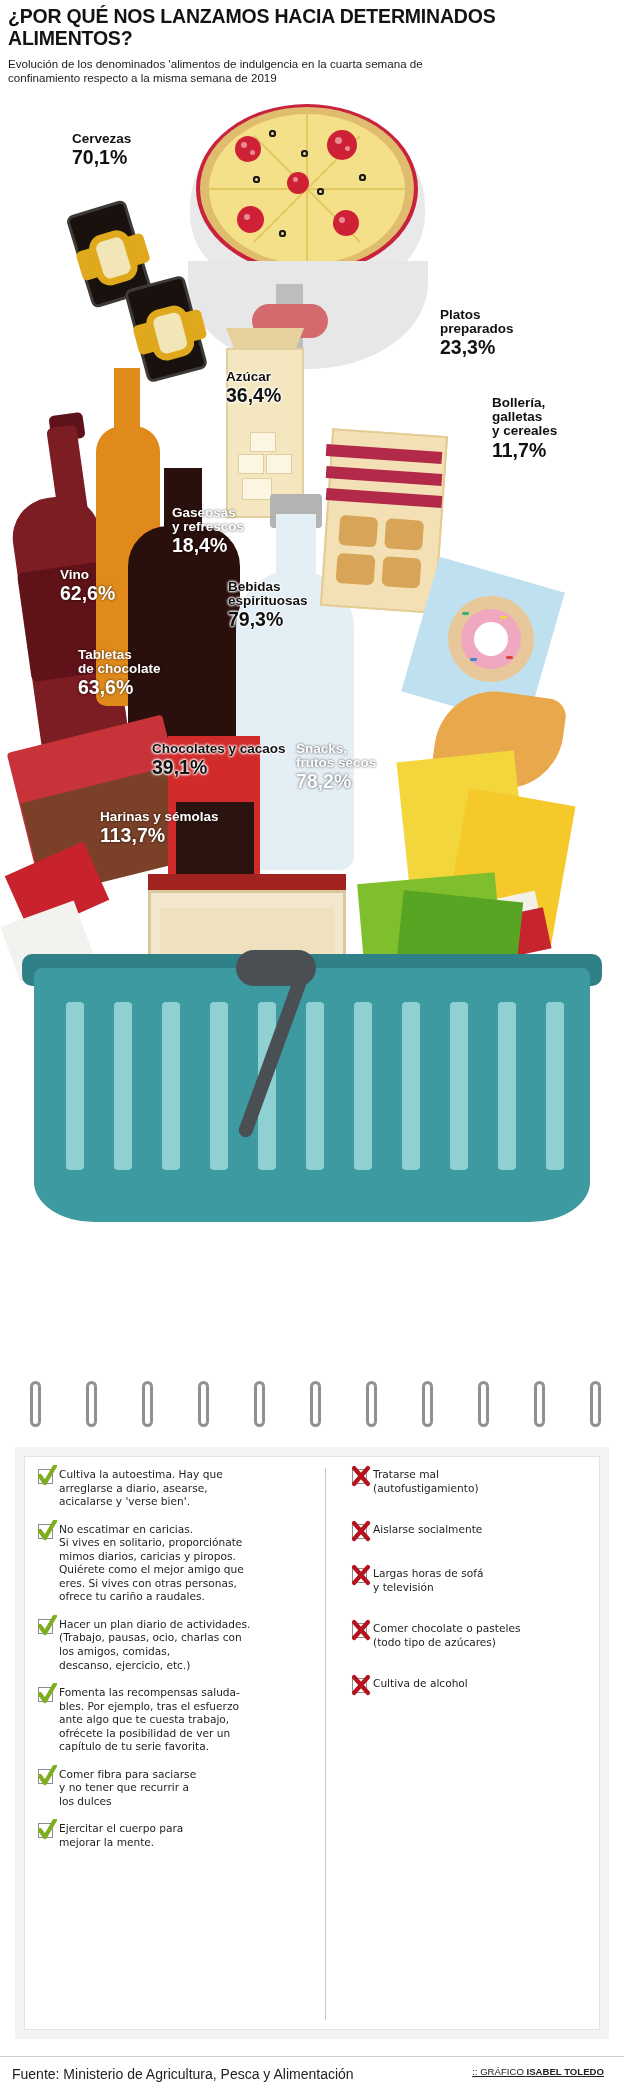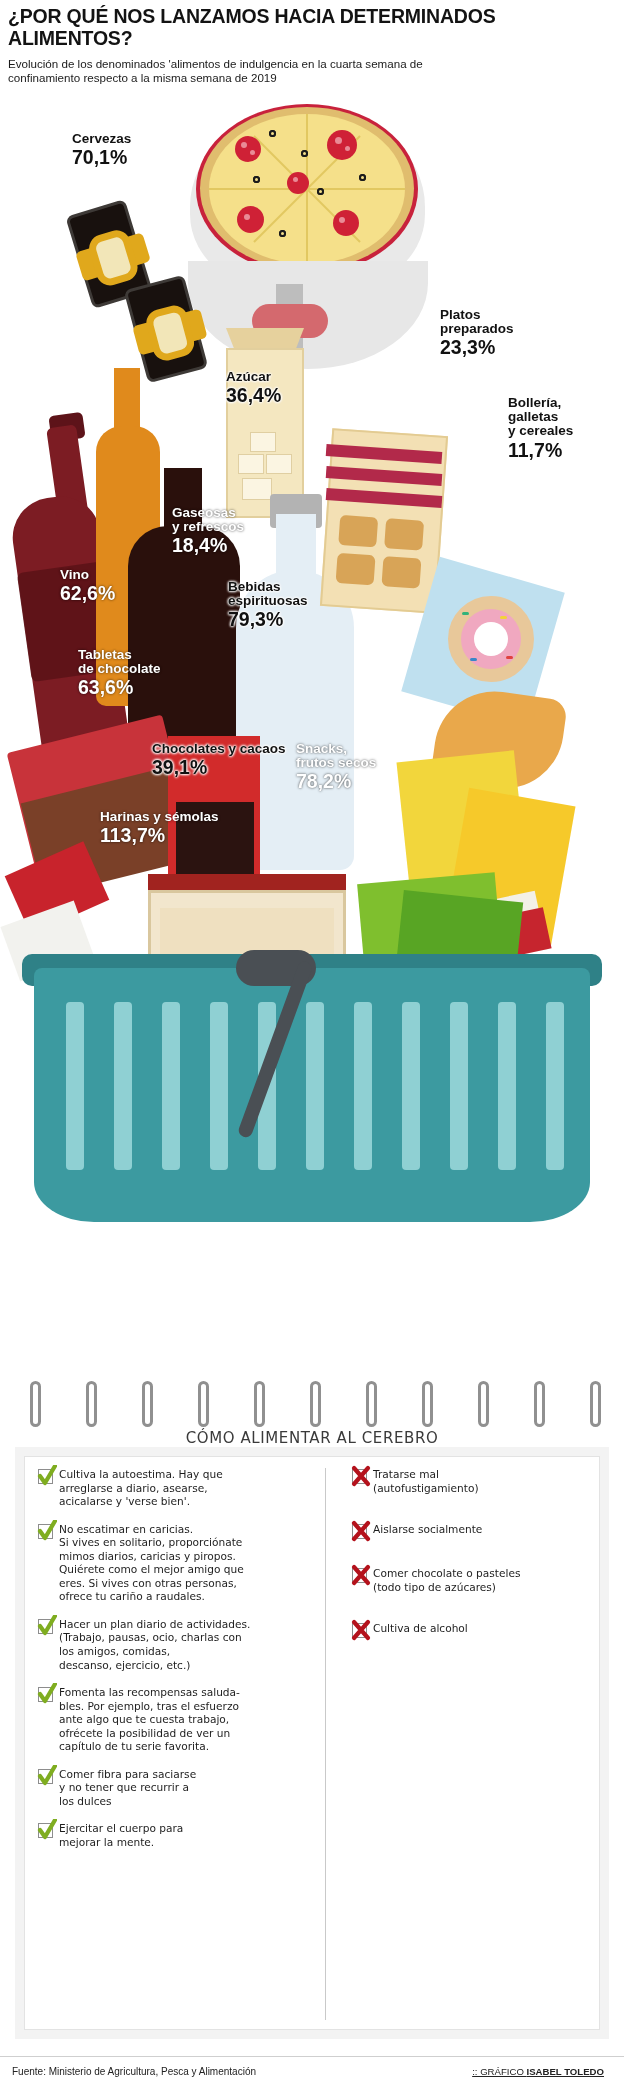--- a/index.html
+++ b/index.html
@@ -190,21 +190,21 @@
   .col-right{ width:240px; padding-left:12px;}
   .item{ display:flex; gap:6px; margin-bottom:14px; }
   .item .txt{ font-family:"DejaVu Sans", sans-serif; font-size:10.6px;
      line-height:1.28; color:#1d1d1d; white-space:pre-line;}
   .mk{ flex:0 0 auto; width:15px; height:15px; position:relative; margin-top:1px;}
   .mk .box{ position:absolute; inset:0; border:1.5px solid #8d8d8d; background:#fff;}
   .mk svg{ position:absolute; left:-1px; top:-4px; width:20px; height:22px;}
 
   .footer{ position:absolute; left:0; top:2056px; width:624px; height:39px;
      border-top:1px solid #cfcfcf; }
-  .src{ position:absolute; left:12px; top:2066px; font-size:10px; color:#222; }
+  .src{ position:absolute; left:12px; top:2066px; font-size:14px; color:#222; }
   .cred{ position:absolute; right:20px; top:2066px; font-size:9.6px; color:#222;text-decoration:underline; }
   .cred b{ font-weight:bold; }
 </style>
 </head>
 <body>
 
 <div class="page">
 
   <div class="header">
     <div class="title">¿POR QUÉ NOS LANZAMOS HACIA DETERMINADOS ALIMENTOS?</div>
@@ -347,21 +347,21 @@
           <span class="pc">70,1%</span>
         </div>
         <div class="lbl dark" style="left: 440px; top: 212px;">
           <span class="nm">Platos<br>preparados</span>
           <span class="pc">23,3%</span>
         </div>
         <div class="lbl dark" style="left: 226px; top: 274px;">
           <span class="nm">Azúcar</span>
           <span class="pc">36,4%</span>
         </div>
-        <div class="lbl dark" style="left: 508px; top: 300px;">
+        <div class="lbl dark" style="left: 492px; top: 300px;">
           <span class="nm">Bollería,<br>galletas<br>y cereales</span>
           <span class="pc">11,7%</span>
         </div>
         <div class="lbl light" style="left: 172px; top: 410px;">
           <span class="nm">Gaseosas<br>y refrescos</span>
           <span class="pc">18,4%</span>
         </div>
         <div class="lbl light" style="left: 60px; top: 472px;">
           <span class="nm">Vino</span>
           <span class="pc">62,6%</span>
@@ -395,21 +395,20 @@
       <div class="ring-g" style="left: 126px;"></div>
       <div class="ring-g" style="left: 182px;"></div>
       <div class="ring-g" style="left: 238px;"></div>
       <div class="ring-g" style="left: 294px;"></div>
       <div class="ring-g" style="left: 350px;"></div>
       <div class="ring-g" style="left: 406px;"></div>
       <div class="ring-g" style="left: 462px;"></div>
       <div class="ring-g" style="left: 518px;"></div>
       <div class="ring-g" style="left: 574px;"></div>
     </div>
-  <div class="note-title">CÓMO ALIMENTAR AL CEREBRO</div>
   <div class="note-card"></div>
   <div class="note-cols">
     <div class="col col-left" id="do-col">
         <div class="item">
           <div class="mk">
             <span class="box"></span>
             <svg viewBox="0 0 20 22">
               <path d="M3 11 L8 18 L18 1" fill="none" stroke="#7fad20" stroke-width="4.2" stroke-linecap="round" stroke-linejoin="round"></path>
             </svg>
           </div>
@@ -498,20 +497,30 @@
           </div>
           <div class="txt">Aislarse socialmente</div>
         </div>
         <div class="item" style="margin-bottom: 28px;">
           <div class="mk">
             <span class="box"></span>
             <svg viewBox="0 0 20 22">
               <path d="M3 3 L17 19 M17 3 L3 19" fill="none" stroke="#b4121c" stroke-width="4.2" stroke-linecap="round"></path>
             </svg>
           </div>
+          <div class="txt">Largas horas de sofá
+y televisión</div>
+        </div>
+        <div class="item" style="margin-bottom: 28px;">
+          <div class="mk">
+            <span class="box"></span>
+            <svg viewBox="0 0 20 22">
+              <path d="M3 3 L17 19 M17 3 L3 19" fill="none" stroke="#b4121c" stroke-width="4.2" stroke-linecap="round"></path>
+            </svg>
+          </div>
           <div class="txt">Comer chocolate o pasteles
 (todo tipo de azúcares)</div>
         </div>
         <div class="item" style="margin-bottom: 28px;">
           <div class="mk">
             <span class="box"></span>
             <svg viewBox="0 0 20 22">
               <path d="M3 3 L17 19 M17 3 L3 19" fill="none" stroke="#b4121c" stroke-width="4.2" stroke-linecap="round"></path>
             </svg>
           </div>

